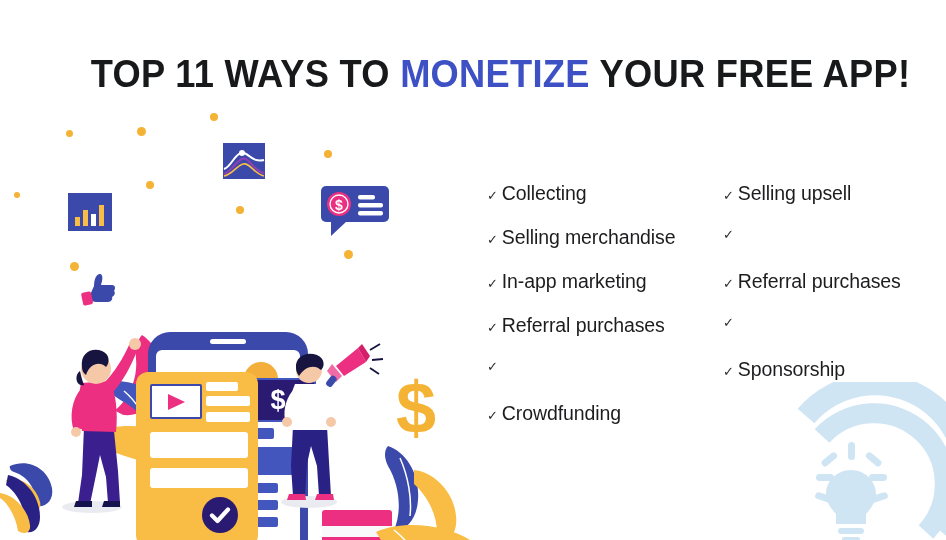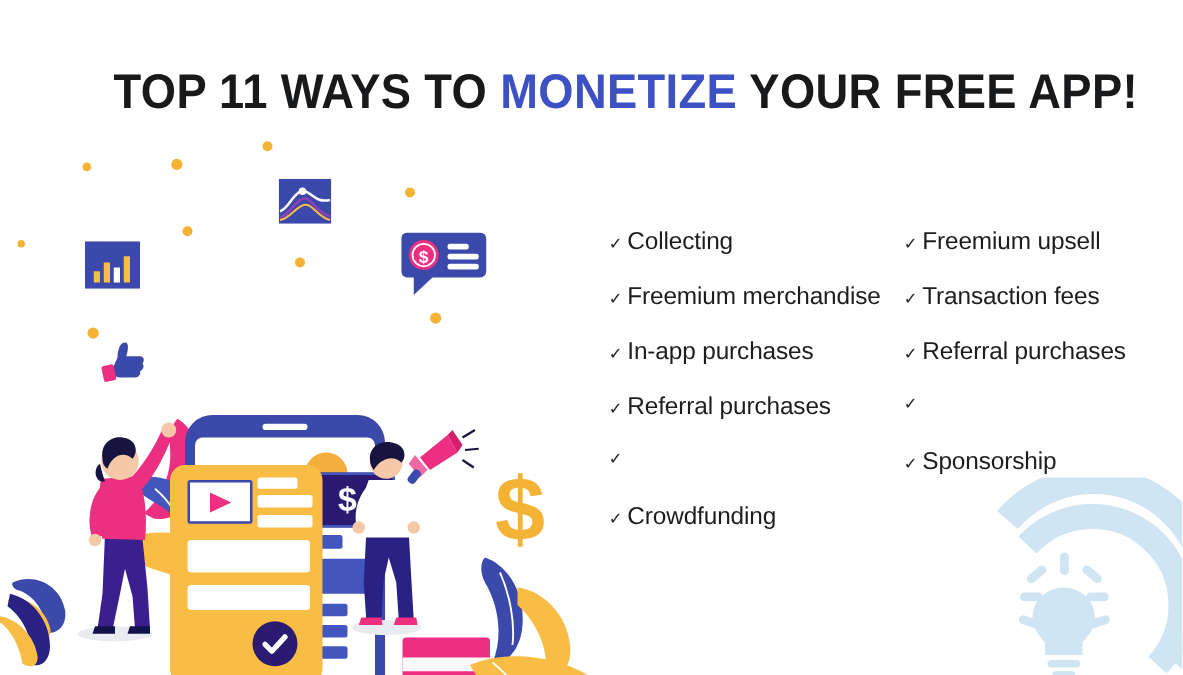--- a/index.html
+++ b/index.html
@@ -303,47 +303,46 @@
 
   </div>
 
   <div class="list list-left">
     <div class="li">
       <span class="tick">✓</span>
       <span class="lbl">Collecting</span>
     </div>
     <div class="li">
       <span class="tick">✓</span>
-      <span class="lbl">Freemium merchandise</span>
-    </div>
-    <div class="li">
-      <span class="tick">✓</span>
-      <span class="lbl">In-app purchases</span>
+      <span class="lbl">Selling merchandise</span>
+    </div>
+    <div class="li">
+      <span class="tick">✓</span>
+      <span class="lbl">In-app marketing</span>
     </div>
     <div class="li">
       <span class="tick">✓</span>
       <span class="lbl">Referral purchases</span>
     </div>
     <div class="li">
       <span class="tick">✓</span>
     </div>
     <div class="li">
       <span class="tick">✓</span>
       <span class="lbl">Crowdfunding</span>
     </div>
   </div>
 
   <div class="list list-right">
     <div class="li">
       <span class="tick">✓</span>
-      <span class="lbl">Freemium upsell</span>
-    </div>
-    <div class="li">
-      <span class="tick">✓</span>
-      <span class="lbl">Transaction fees</span>
+      <span class="lbl">Selling upsell</span>
+    </div>
+    <div class="li">
+      <span class="tick">✓</span>
     </div>
     <div class="li">
       <span class="tick">✓</span>
       <span class="lbl">Referral purchases</span>
     </div>
     <div class="li">
       <span class="tick">✓</span>
     </div>
     <div class="li">
       <span class="tick">✓</span>

